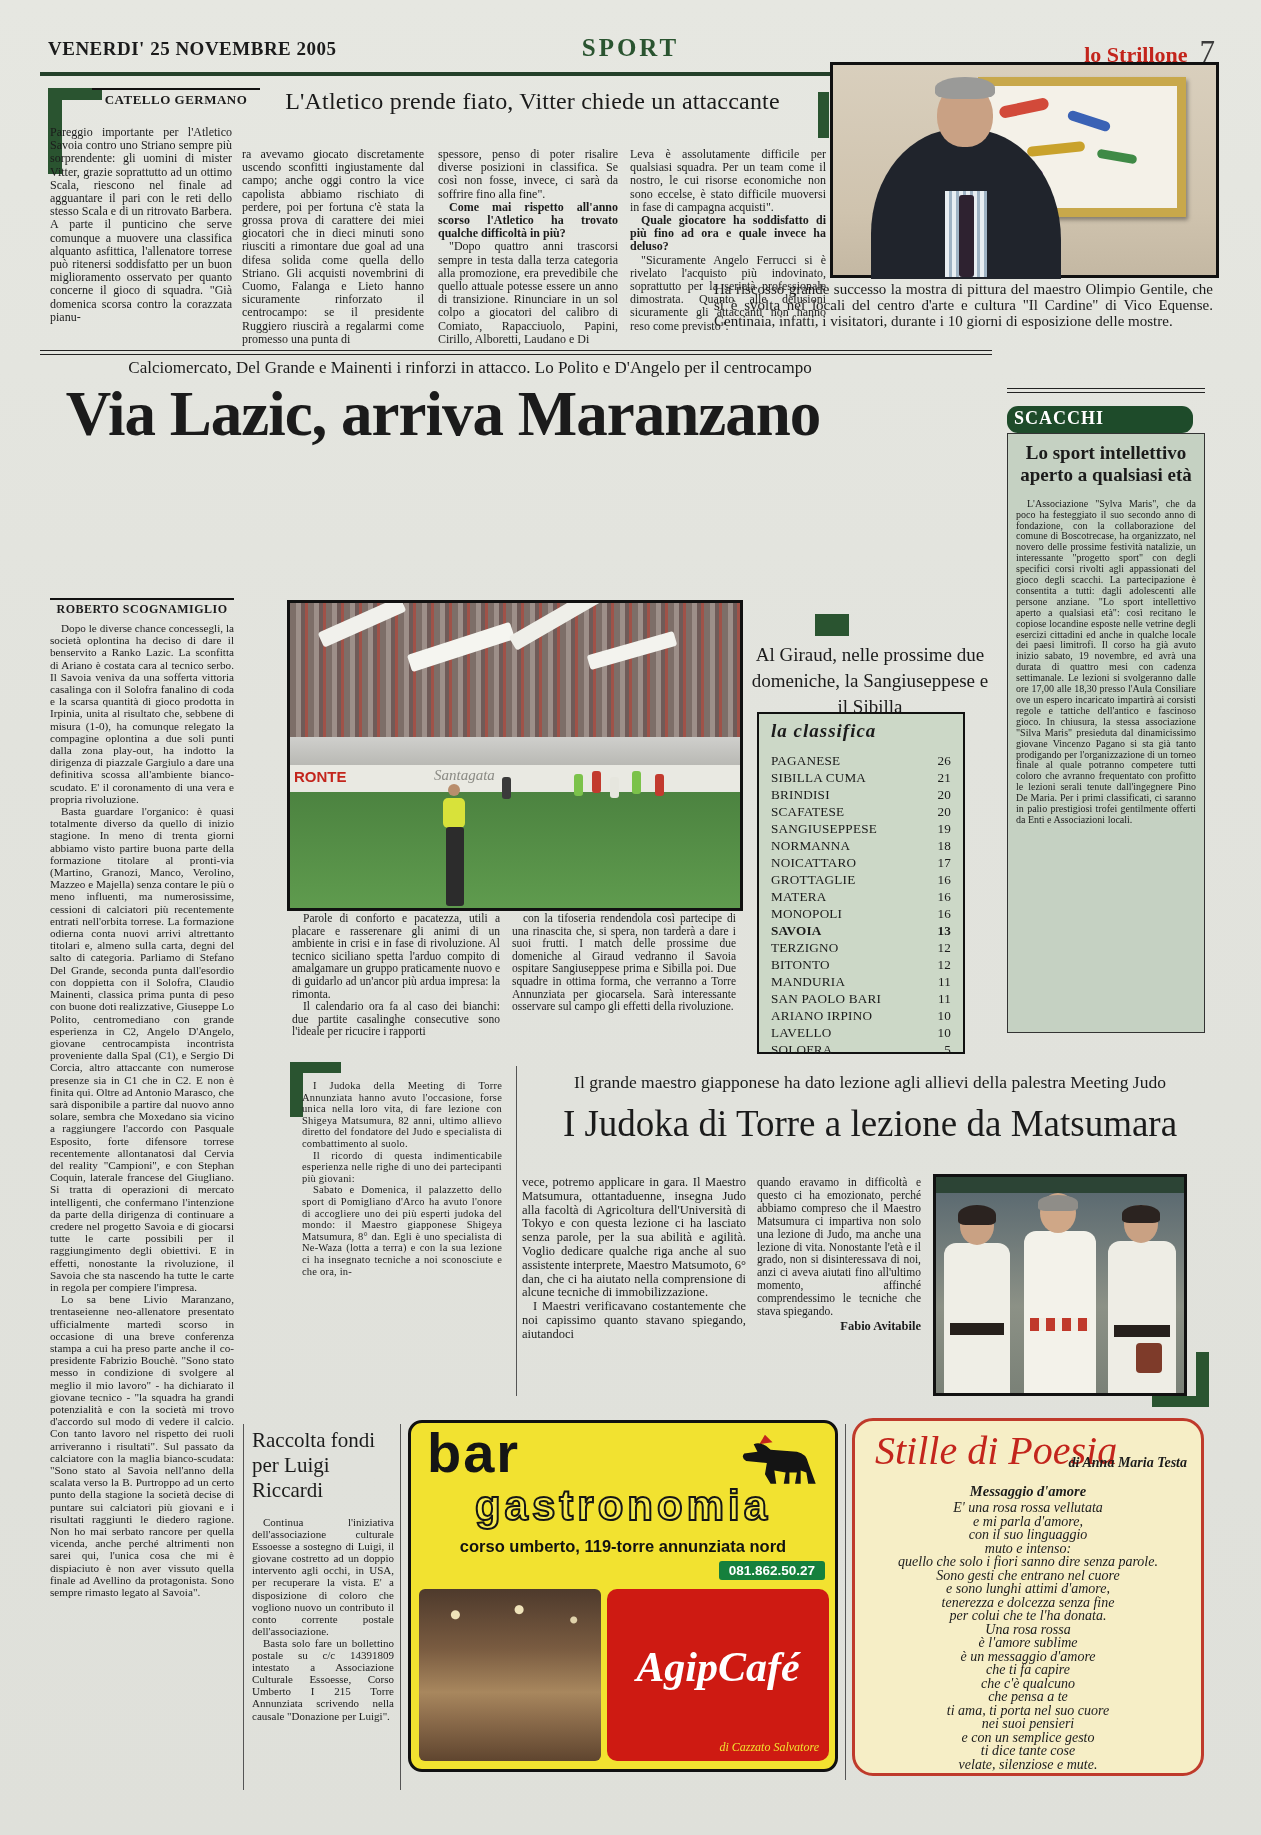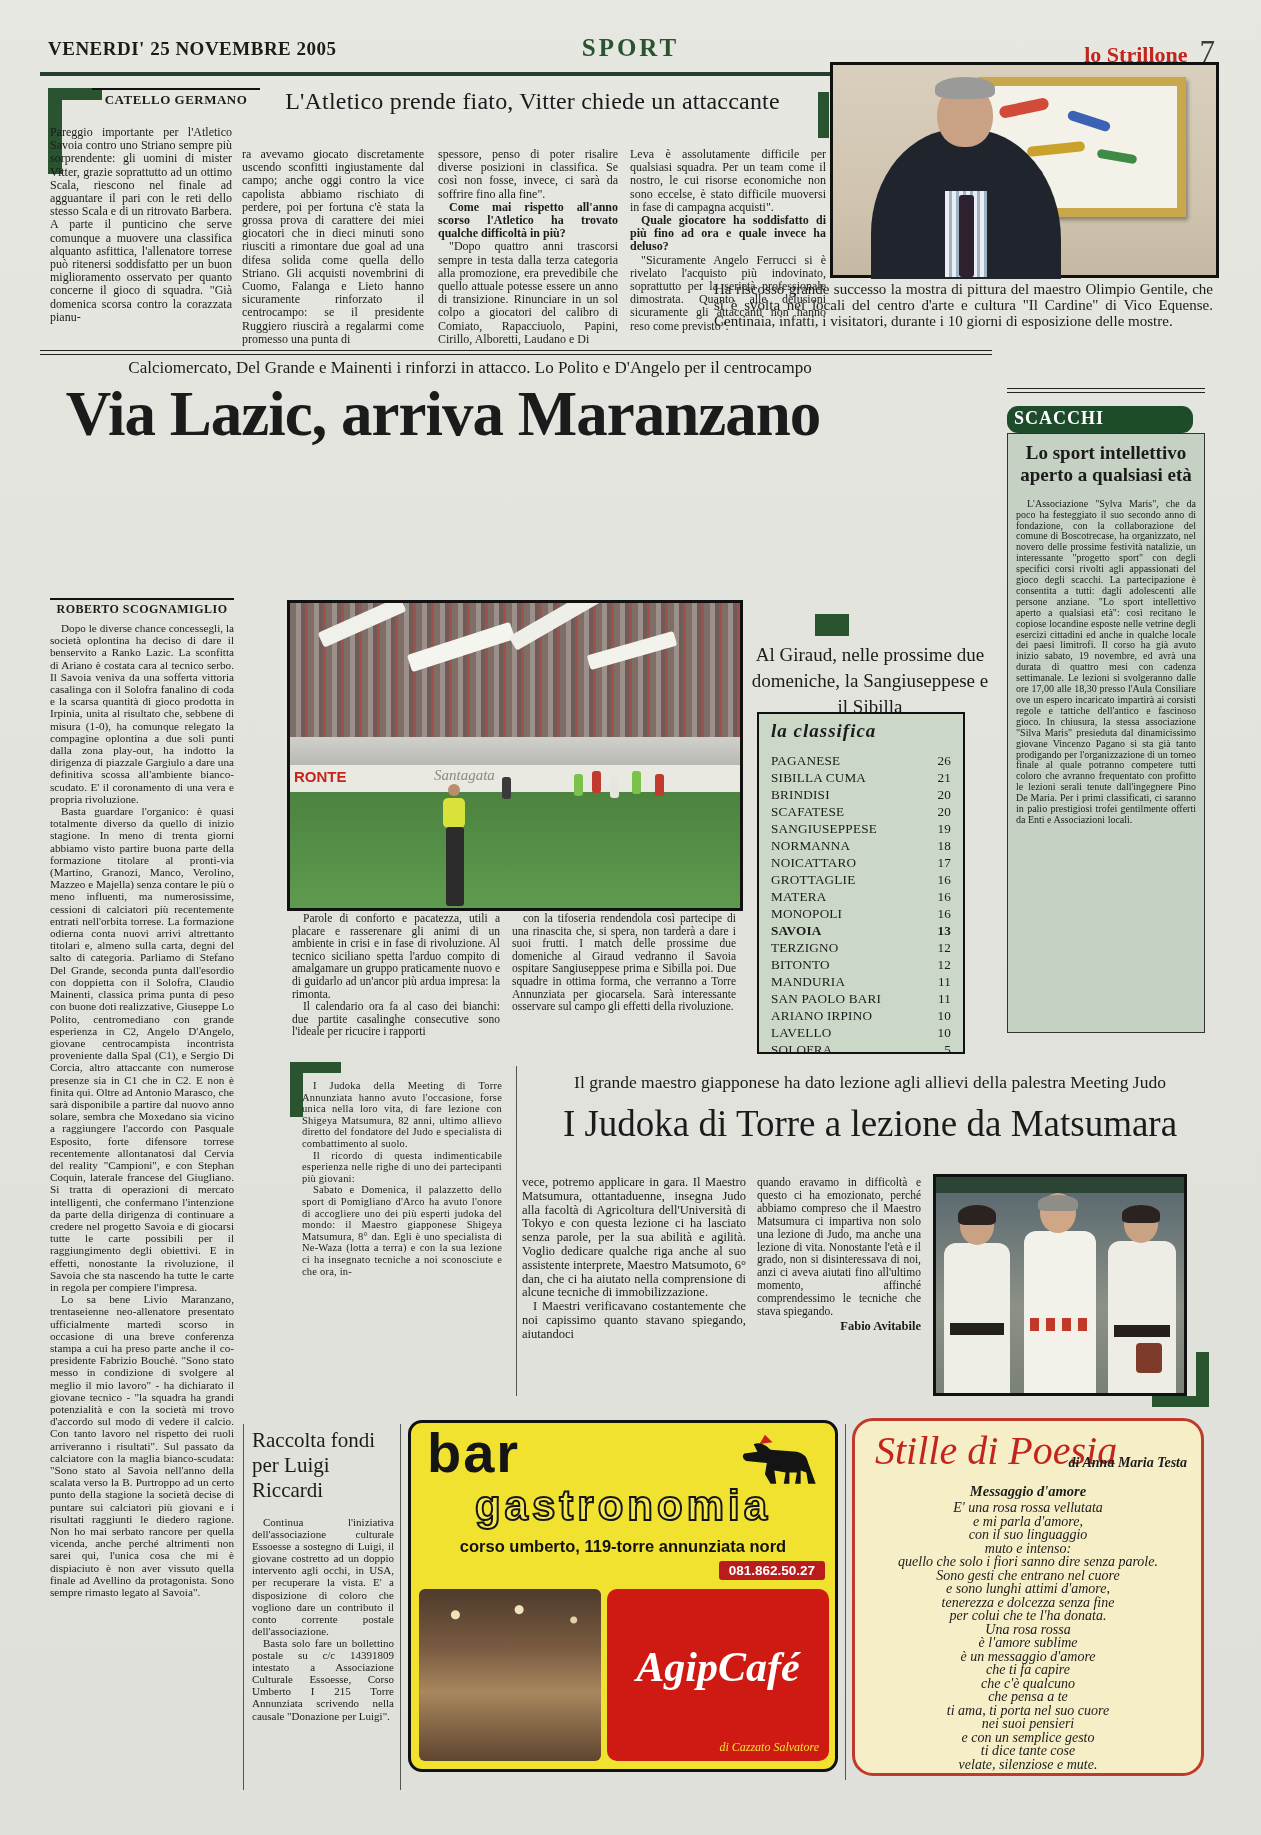--- a/index.html
+++ b/index.html
@@ -72,21 +72,21 @@
 
   
   .fund-title{font-size:21px;line-height:1.2;}
   .fund-body{font-size:11px;line-height:12.1px;}
 
   
   .adbox{background:#f2e230;border:3px solid #111;border-radius:14px;box-sizing:border-box;font-family:"Liberation Sans","DejaVu Sans",sans-serif;}
   .ad-bar{font-size:56px;font-weight:bold;color:#151515;line-height:1;letter-spacing:2px;}
   .ad-gastro{font-size:42px;font-weight:bold;letter-spacing:4px;color:#f6ea53;-webkit-text-stroke:2px #151515;line-height:1;}
   .ad-address{font-size:16.5px;font-weight:bold;color:#111;}
-  .ad-phone{background:#b91c1c;color:#fff;font-size:13.5px;font-weight:bold;padding:2px 10px;border-radius:3px;}
+  .ad-phone{background:#15803d;color:#fff;font-size:13.5px;font-weight:bold;padding:2px 10px;border-radius:3px;}
   .ad-photo{border-radius:6px;background:
      radial-gradient(circle at 20% 15%, rgba(255,244,200,.9) 0 4px, rgba(255,244,200,0) 5px),
      radial-gradient(circle at 55% 12%, rgba(255,244,200,.9) 0 4px, rgba(255,244,200,0) 5px),
      radial-gradient(circle at 85% 18%, rgba(255,244,200,.8) 0 3px, rgba(255,244,200,0) 4px),
      linear-gradient(180deg,#4e3a2c 0%,#7a5c41 35%,#a8875e 60%,#8d6d4c 75%,#5f452f 100%);}
   .ad-red{background:#ce1a12;border-radius:10px;}
   .ad-brand{color:#fff;font-family:"Liberation Serif",serif;font-style:italic;font-weight:bold;font-size:42px;}
   .ad-owner{color:#f2e230;font-style:italic;font-size:12px;font-family:"Liberation Serif",serif;}
 
   
@@ -318,21 +318,21 @@
     <div class="fig" style="left:188px;bottom:150px;width:34px;height:38px;background:#c9a183;border-radius:50%;"></div>
     <div class="fig" style="left:186px;bottom:170px;width:38px;height:18px;background:#2b2320;border-radius:50% 50% 20% 20%;"></div>
     <div class="fig" style="left:200px;bottom:20px;width:26px;height:30px;background:#7e3b2a;border-radius:4px;"></div>
   </div>
   <div class="abs bracket-br" style="left:1152px;top:1352px;width:44px;height:44px;"></div>
 
   <div class="abs vrule" style="left:243px;top:1424px;height:366px;"></div>
 
   <div class="abs fund-title" style="left:252px;top:1428px;width:142px;">Raccolta fondi per Luigi Riccardi</div>
   <div class="abs fund-body just hideov" style="left:252px;top:1516px;width:142px;height:274px;">
-      <p>Continua l'iniziativa dell'associazione culturale Essoesse a sostegno di Luigi, il giovane costretto ad un doppio intervento agli occhi, in USA, per recuperare la vista. E' a disposizione di coloro che vogliono dare un contributo il conto corrente postale dell'associazione.</p>
+      <p>Continua l'iniziativa dell'associazione culturale Essoesse a sostegno di Luigi, il giovane costretto ad un doppio intervento agli occhi, in USA, per recuperare la vista. E' a disposizione di coloro che vogliono nuovo un contributo il conto corrente postale dell'associazione.</p>
       <p>Basta solo fare un bollettino postale su c/c 14391809 intestato a Associazione Culturale Essoesse, Corso Umberto I 215 Torre Annunziata scrivendo nella causale "Donazione per Luigi".</p>
     </div>
 
   <div class="abs vrule" style="left:400px;top:1424px;height:366px;"></div>
 
   <div class="abs adbox hideov" style="left:408px;top:1420px;width:430px;height:352px;">
     <svg class="fig" style="right:8px;top:2px;" width="94" height="76" viewBox="0 0 100 80">
       <path d="M34 10 L28 20 L42 18 Z" fill="#c3251c"></path>
       <path d="M88 62 L80 40 Q78 30 68 28 L40 26 Q30 16 22 20 L26 28 L12 30 Q8 34 14 38 L36 40 L34 52 L40 62 L46 62 L44 48 L56 50 L54 62 L60 62 L60 50 L68 50 L66 62 L72 62 L72 48 L78 50 L80 62 Z" fill="#141414"></path>
     </svg>

